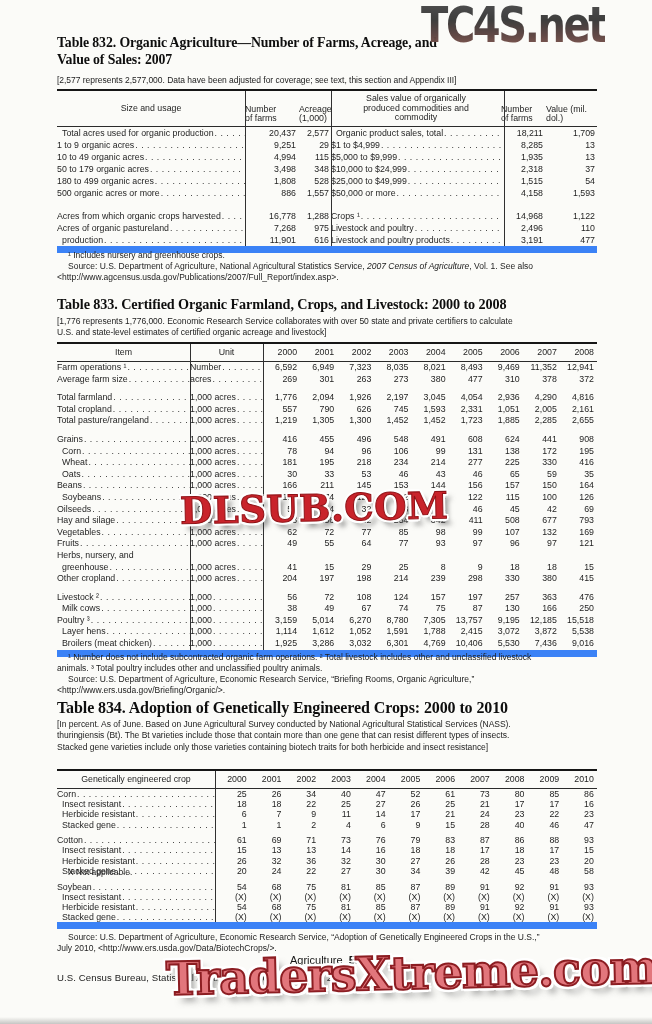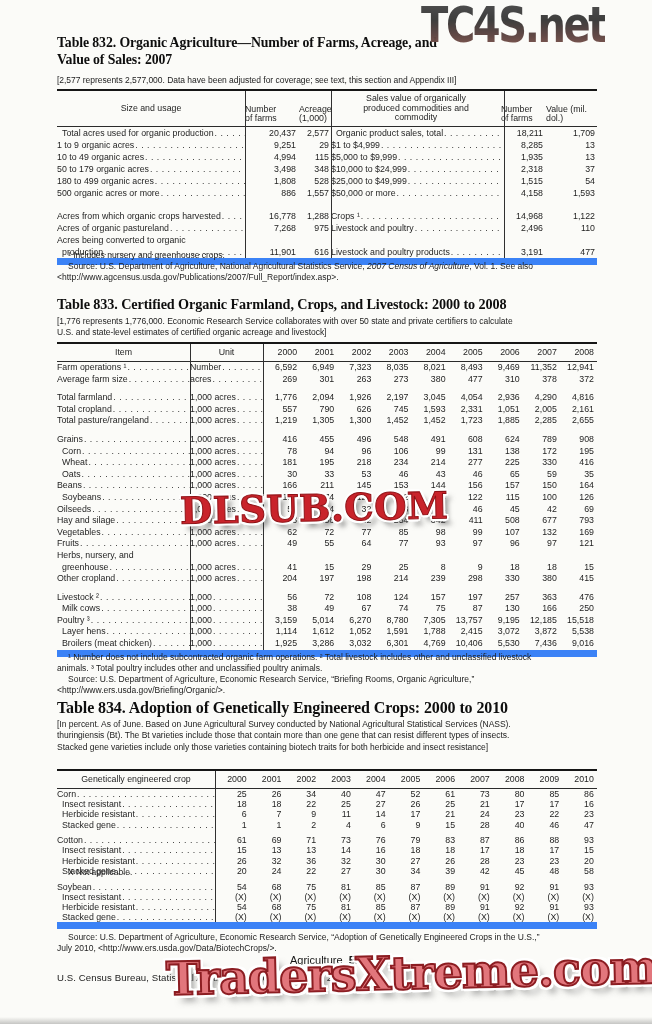--- a/index.html
+++ b/index.html
@@ -187,32 +187,20 @@
           <div class="num">7,268</div>
           <div class="num2">975</div>
           <div class="lblcell">
             <span>Livestock and poultry</span>
             <span class="leader"> . . . . . . . . . . . . . . . . . . . . . . . . . . . . . . . . . . . . . . . . . . . . . . . . . . . . . . . . . . . . . . . . . . . . . . . . . . . . . . . . . . . . . . . . . . . . . . . . . . . . . . . . . . . . . . . . . . . . . . . . . . . . . . . . . .</span>
           </div>
           <div class="num">2,496</div>
           <div class="num2">110</div>
         </div>
         <div class="row g832">
-          <div class="lblcell">
-            <span>Acres being converted to organic</span>
-          </div>
-          <div class="num"></div>
-          <div class="num2"></div>
-          <div class="lblcell">
-            <span></span>
-          </div>
-          <div class="num"></div>
-          <div class="num2"></div>
-        </div>
-        <div class="row g832">
           <div class="lblcell ind1">
             <span>production</span>
             <span class="leader"> . . . . . . . . . . . . . . . . . . . . . . . . . . . . . . . . . . . . . . . . . . . . . . . . . . . . . . . . . . . . . . . . . . . . . . . . . . . . . . . . . . . . . . . . . . . . . . . . . . . . . . . . . . . . . . . . . . . . . . . . . . . . . . . . . .</span>
           </div>
           <div class="num">11,901</div>
           <div class="num2">616</div>
           <div class="lblcell">
             <span>Livestock and poultry products</span>
             <span class="leader"> . . . . . . . . . . . . . . . . . . . . . . . . . . . . . . . . . . . . . . . . . . . . . . . . . . . . . . . . . . . . . . . . . . . . . . . . . . . . . . . . . . . . . . . . . . . . . . . . . . . . . . . . . . . . . . . . . . . . . . . . . . . . . . . . . .</span>
           </div>
@@ -357,21 +345,21 @@
             <span>1,000 acres</span>
             <span class="leader"> . . . . . . . . . . . . . . . . . . . . . . . . . . . . . . . . . . . . . . . . . . . . . . . . . . . . . . . . . . . . . . . . . . . . . . . . . . . . . . . . . . . . . . . . . . . . . . . . . . . . . . . . . . . . . . . . . . . . . . . . . . . . . . . . . .</span>
           </div>
           <div class="num">416</div>
           <div class="num">455</div>
           <div class="num">496</div>
           <div class="num">548</div>
           <div class="num">491</div>
           <div class="num">608</div>
           <div class="num">624</div>
-          <div class="num">789</div>
+          <div class="num">441</div>
           <div class="num">908</div>
         </div>
         <div class="row g833">
           <div class="lblcell ind1">
             <span>Corn</span>
             <span class="leader"> . . . . . . . . . . . . . . . . . . . . . . . . . . . . . . . . . . . . . . . . . . . . . . . . . . . . . . . . . . . . . . . . . . . . . . . . . . . . . . . . . . . . . . . . . . . . . . . . . . . . . . . . . . . . . . . . . . . . . . . . . . . . . . . . . .</span>
           </div>
           <div class="lblcell">
             <span>1,000 acres</span>
             <span class="leader"> . . . . . . . . . . . . . . . . . . . . . . . . . . . . . . . . . . . . . . . . . . . . . . . . . . . . . . . . . . . . . . . . . . . . . . . . . . . . . . . . . . . . . . . . . . . . . . . . . . . . . . . . . . . . . . . . . . . . . . . . . . . . . . . . . .</span>

